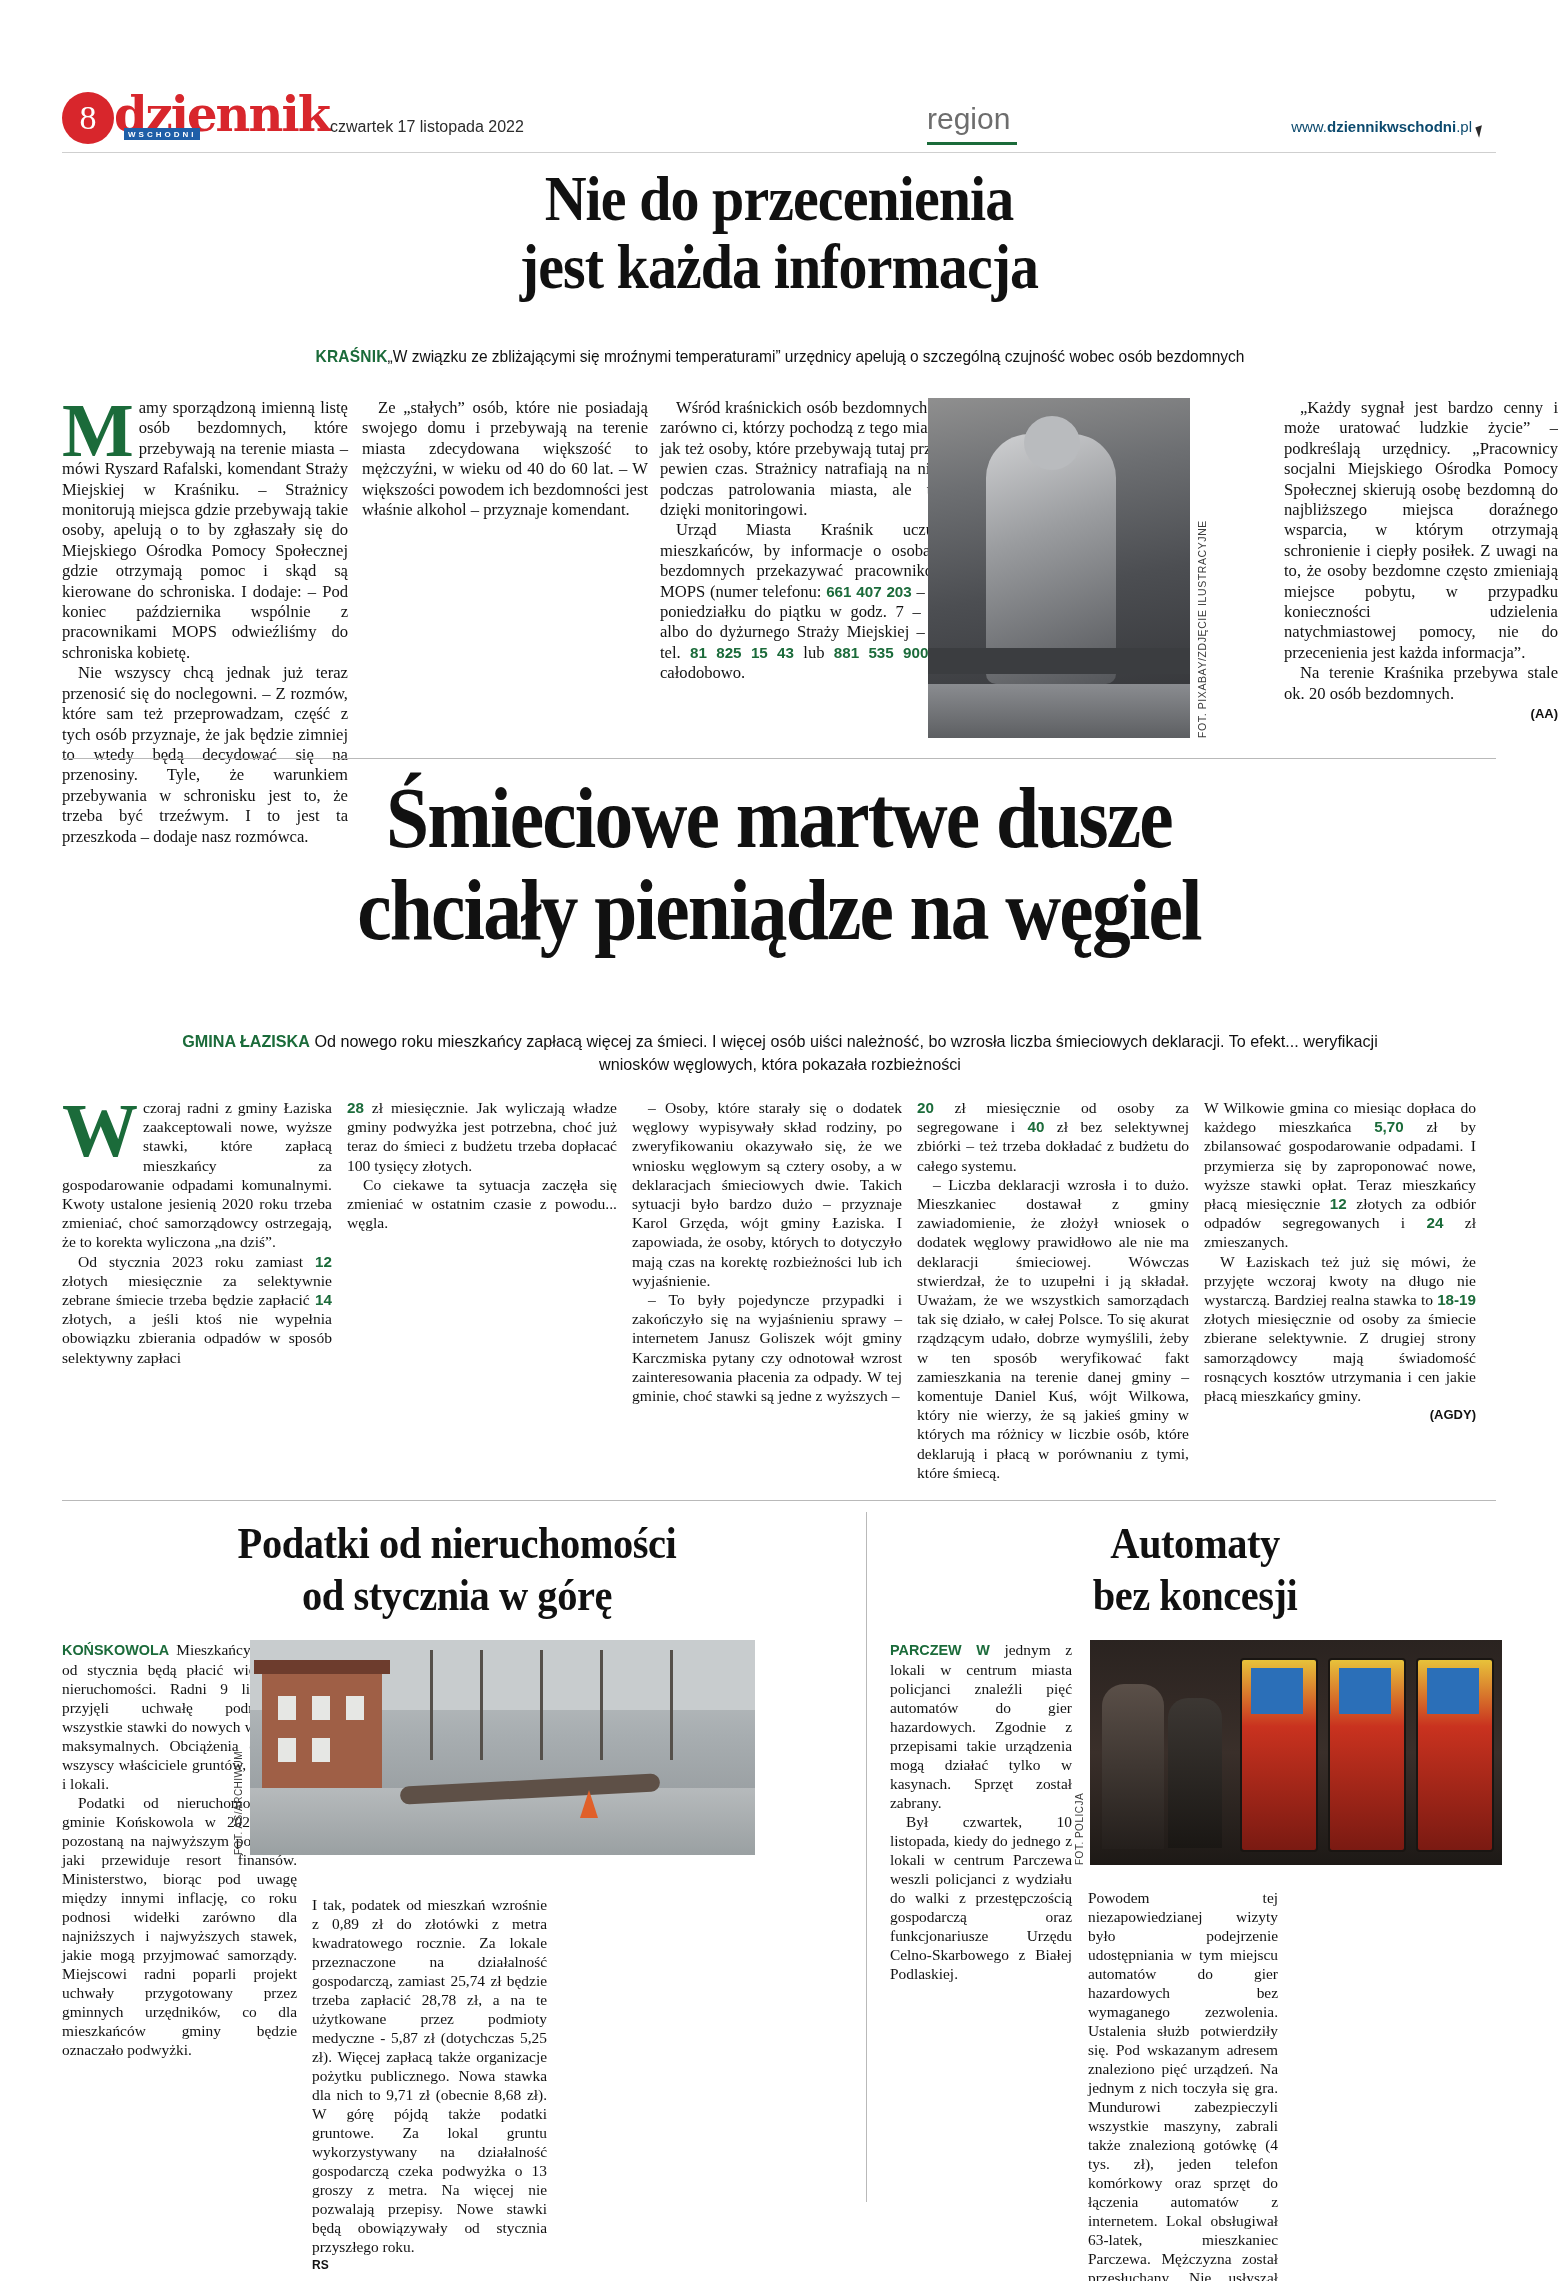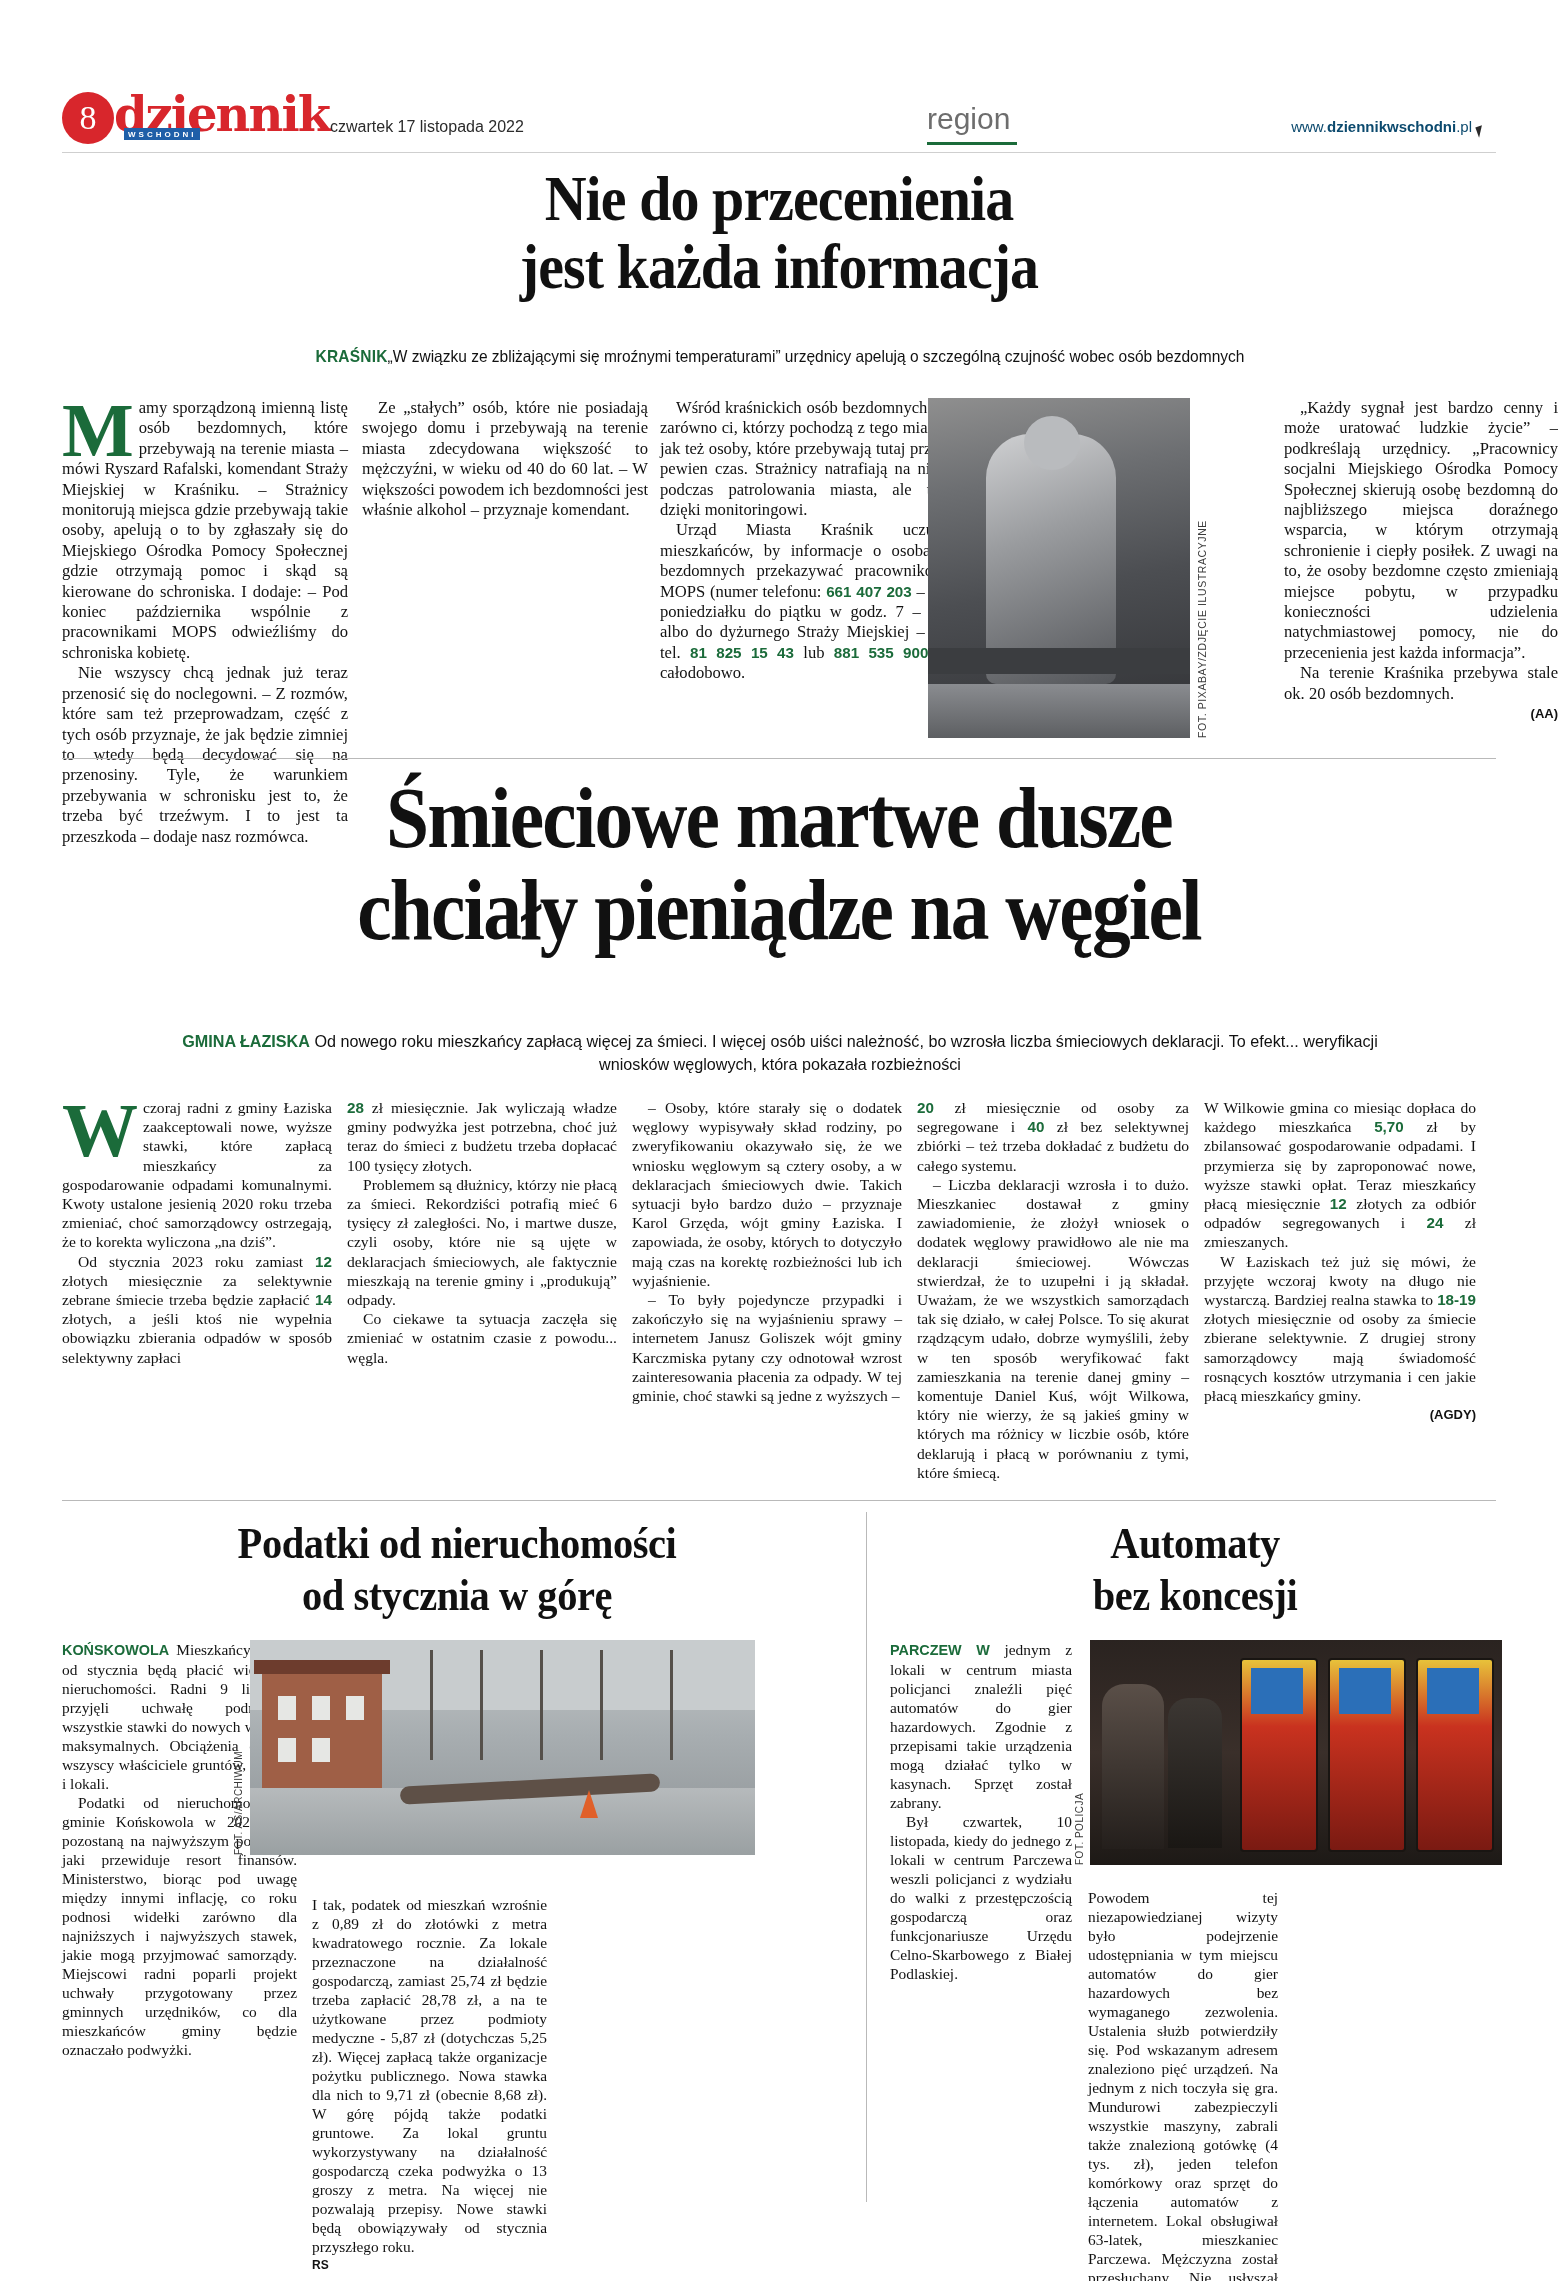--- a/index.html
+++ b/index.html
@@ -271,21 +271,20 @@
     <span class="city">GMINA ŁAZISKA</span> <span>Od nowego roku mieszkańcy zapłacą więcej za śmieci. I więcej osób uiści należność, bo wzrosła liczba śmieciowych deklaracji. To efekt... weryfikacji wniosków węglowych, która pokazała rozbieżności</span>
   </div>
 
   <div class="a2-body">
     <div class="col" id="a2c1">
       <p class="noind"><span class="drop">W</span><span>czoraj radni z gminy Łaziska zaakceptowali nowe, wyższe stawki, które zapłacą mieszkańcy za gospodarowanie odpadami komunalnymi. Kwoty ustalone jesienią 2020 roku trzeba zmieniać, choć samorządowcy ostrzegają, że to korekta wyliczona „na dziś”.</span></p>
       <p><span>Od stycznia 2023 roku zamiast </span><span class="green-b">12</span><span> złotych miesięcznie za selektywnie zebrane śmiecie trzeba będzie zapłacić </span><span class="green-b">14</span><span> złotych, a jeśli ktoś nie wypełnia obowiązku zbierania odpadów w sposób selektywny zapłaci </span></p>
     </div>
     <div class="col" id="a2c2">
       <p class="noind"><span class="green-b">28</span><span> zł miesięcznie. Jak wyliczają władze gminy podwyżka jest potrzebna, choć już teraz do śmieci z budżetu trzeba dopłacać 100 tysięcy złotych.</span></p>
-      <p>Problemem są dłużnicy, którzy nie płacą za śmieci. Rekordziści potrafią mieć 6 tysięcy zł zaległości. No, i martwe dusze, czyli osoby, które nie są ujęte w deklaracjach śmieciowych, ale faktycznie mieszkają na terenie gminy i „produkują” odpady.</p>
       <p>Co ciekawe ta sytuacja zaczęła się zmieniać w ostatnim czasie z powodu... węgla.</p>
     </div>
     <div class="col" id="a2c3">
       <p>– Osoby, które starały się o dodatek węglowy wypisywały skład rodziny, po zweryfikowaniu okazywało się, że we wniosku węglowym są cztery osoby, a w deklaracjach śmieciowych dwie. Takich sytuacji było bardzo dużo – przyznaje Karol Grzęda, wójt gminy Łaziska. I zapowiada, że osoby, których to dotyczyło mają czas na korektę rozbieżności lub ich wyjaśnienie.</p>
       <p>– To były pojedyncze przypadki i zakończyło się na wyjaśnieniu sprawy – internetem Janusz Goliszek wójt gminy Karczmiska pytany czy odnotował wzrost zainteresowania płacenia za odpady. W tej gminie, choć stawki są jedne z wyższych – </p>
     </div>
     <div class="col" id="a2c4">
       <p class="noind"><span class="green-b">20</span><span> zł miesięcznie od osoby za segregowane i </span><span class="green-b">40</span><span> zł bez selektywnej zbiórki – też trzeba dokładać z budżetu do całego systemu.</span></p>
       <p>– Liczba deklaracji wzrosła i to dużo. Mieszkaniec dostawał z gminy zawiadomienie, że złożył wniosek o dodatek węglowy prawidłowo ale nie ma deklaracji śmieciowej. Wówczas stwierdzał, że to uzupełni i ją składał. Uważam, że we wszystkich samorządach tak się działo, w całej Polsce. To się akurat rządzącym udało, dobrze wymyślili, żeby w ten sposób weryfikować fakt zamieszkania na terenie danej gminy – komentuje Daniel Kuś, wójt Wilkowa, który nie wierzy, że są jakieś gminy w których ma różnicy w liczbie osób, które deklarują i płacą w porównaniu z tymi, które śmiecą.</p>
     </div>

